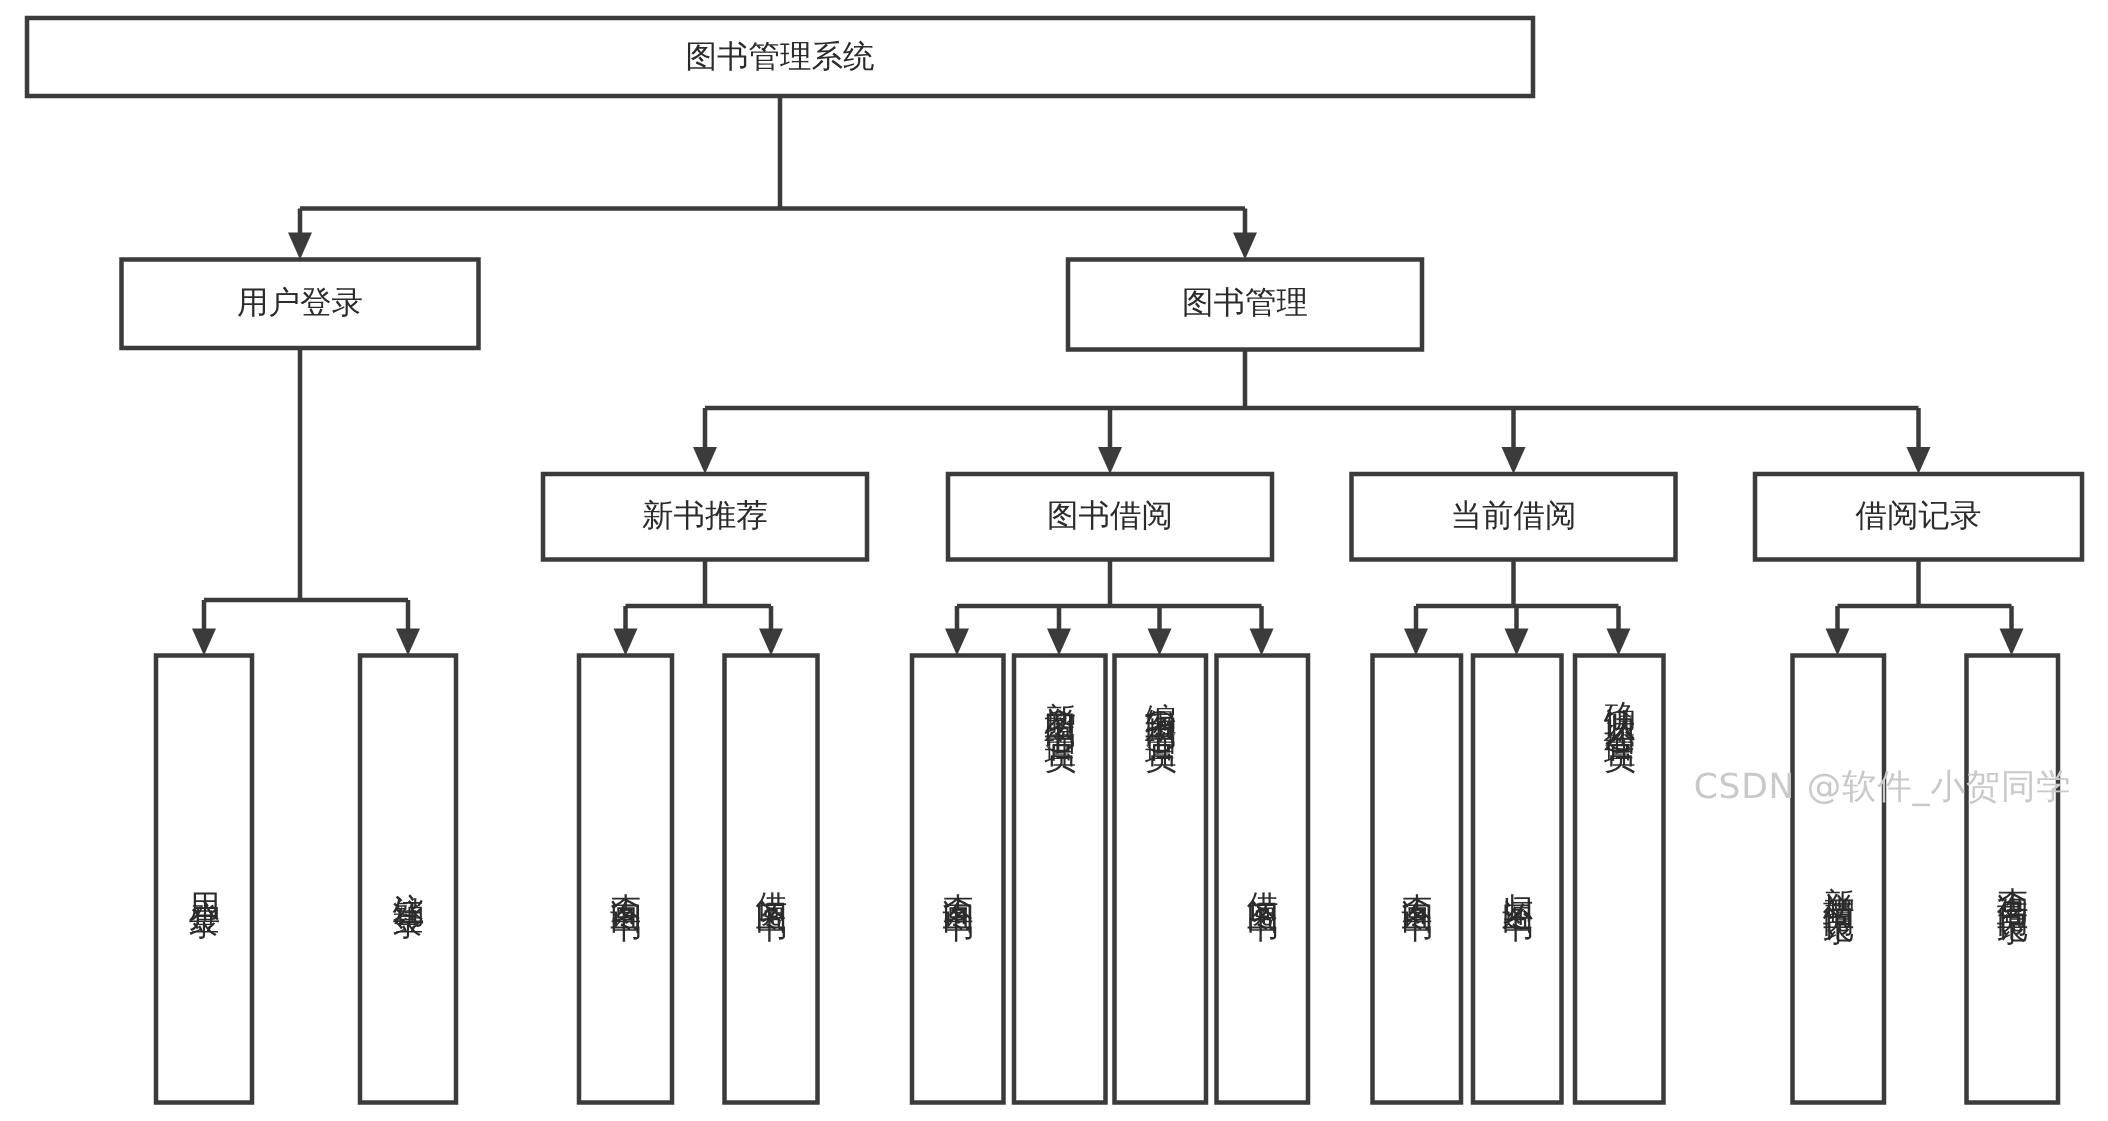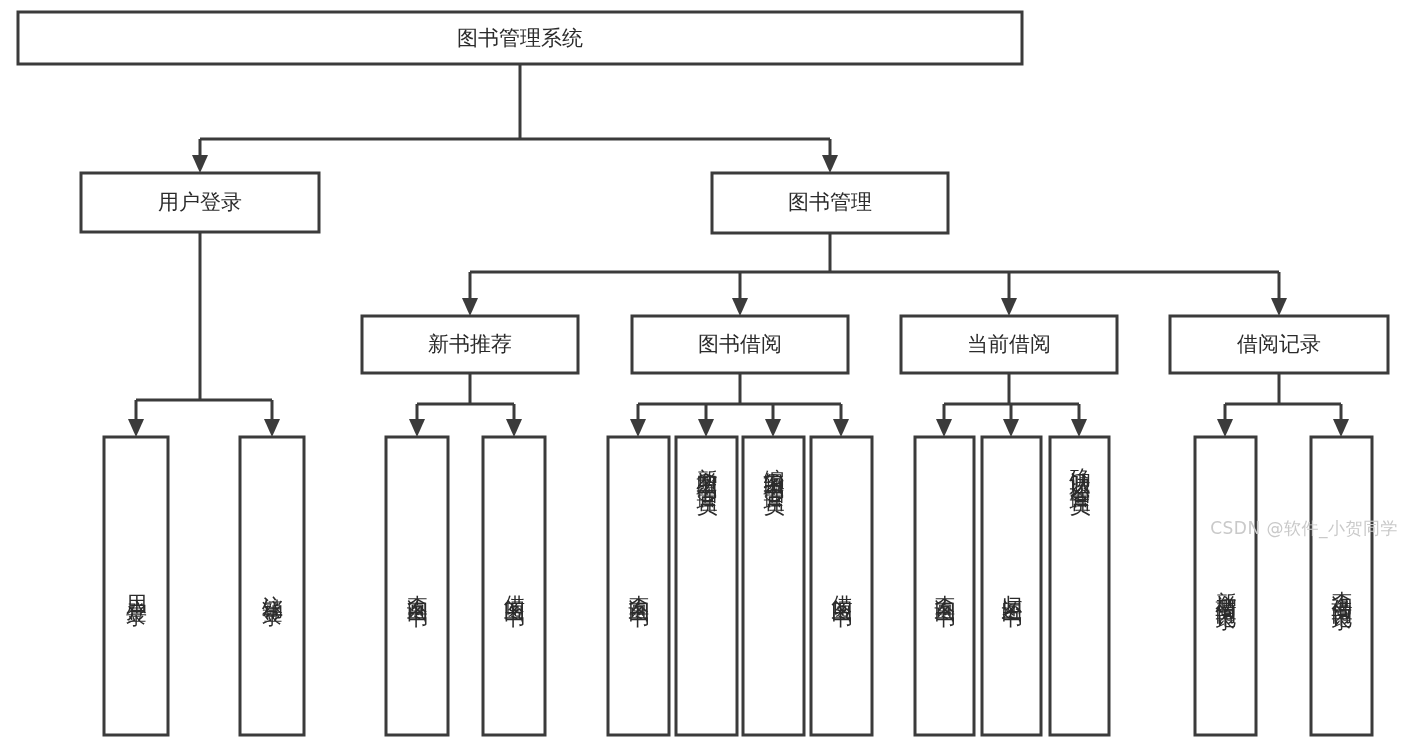--- a/index.html
+++ b/index.html
@@ -13,22 +13,22 @@
   .connector{stroke:#3b3b3b;stroke-width:3;fill:none;}
   .arrow-head{fill:#3b3b3b;stroke:none;}
   .node-label{
     fill:#2b2b2b;
     font-family:"DejaVu Sans","Liberation Sans",sans-serif;
     text-anchor:middle;
     dominant-baseline:middle;
   }
   .label-h{font-size:21px;}
   .watermark{
-    position:absolute;right:7px;bottom:5px;
-    font-size:17px;color:#c9c9c9;
+    position:absolute;right:24px;bottom:5px;
+    font-size:23px;color:#c9c9c9;
     font-family:"DejaVu Sans","Liberation Sans",sans-serif;
     letter-spacing:0.5px;white-space:nowrap;
   }
 </style>
 </head>
 <body>
 
 <div id="diagram-root">
 
   <svg class="canvas" viewBox="0 0 1405 747">

